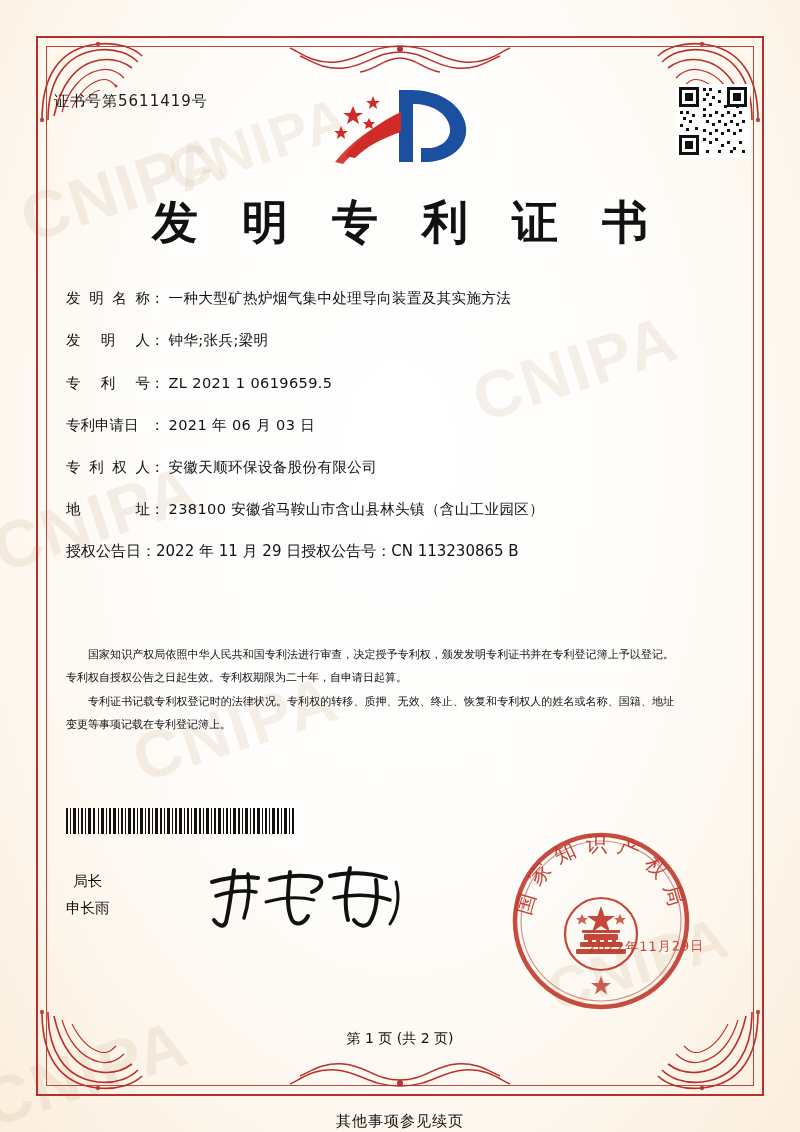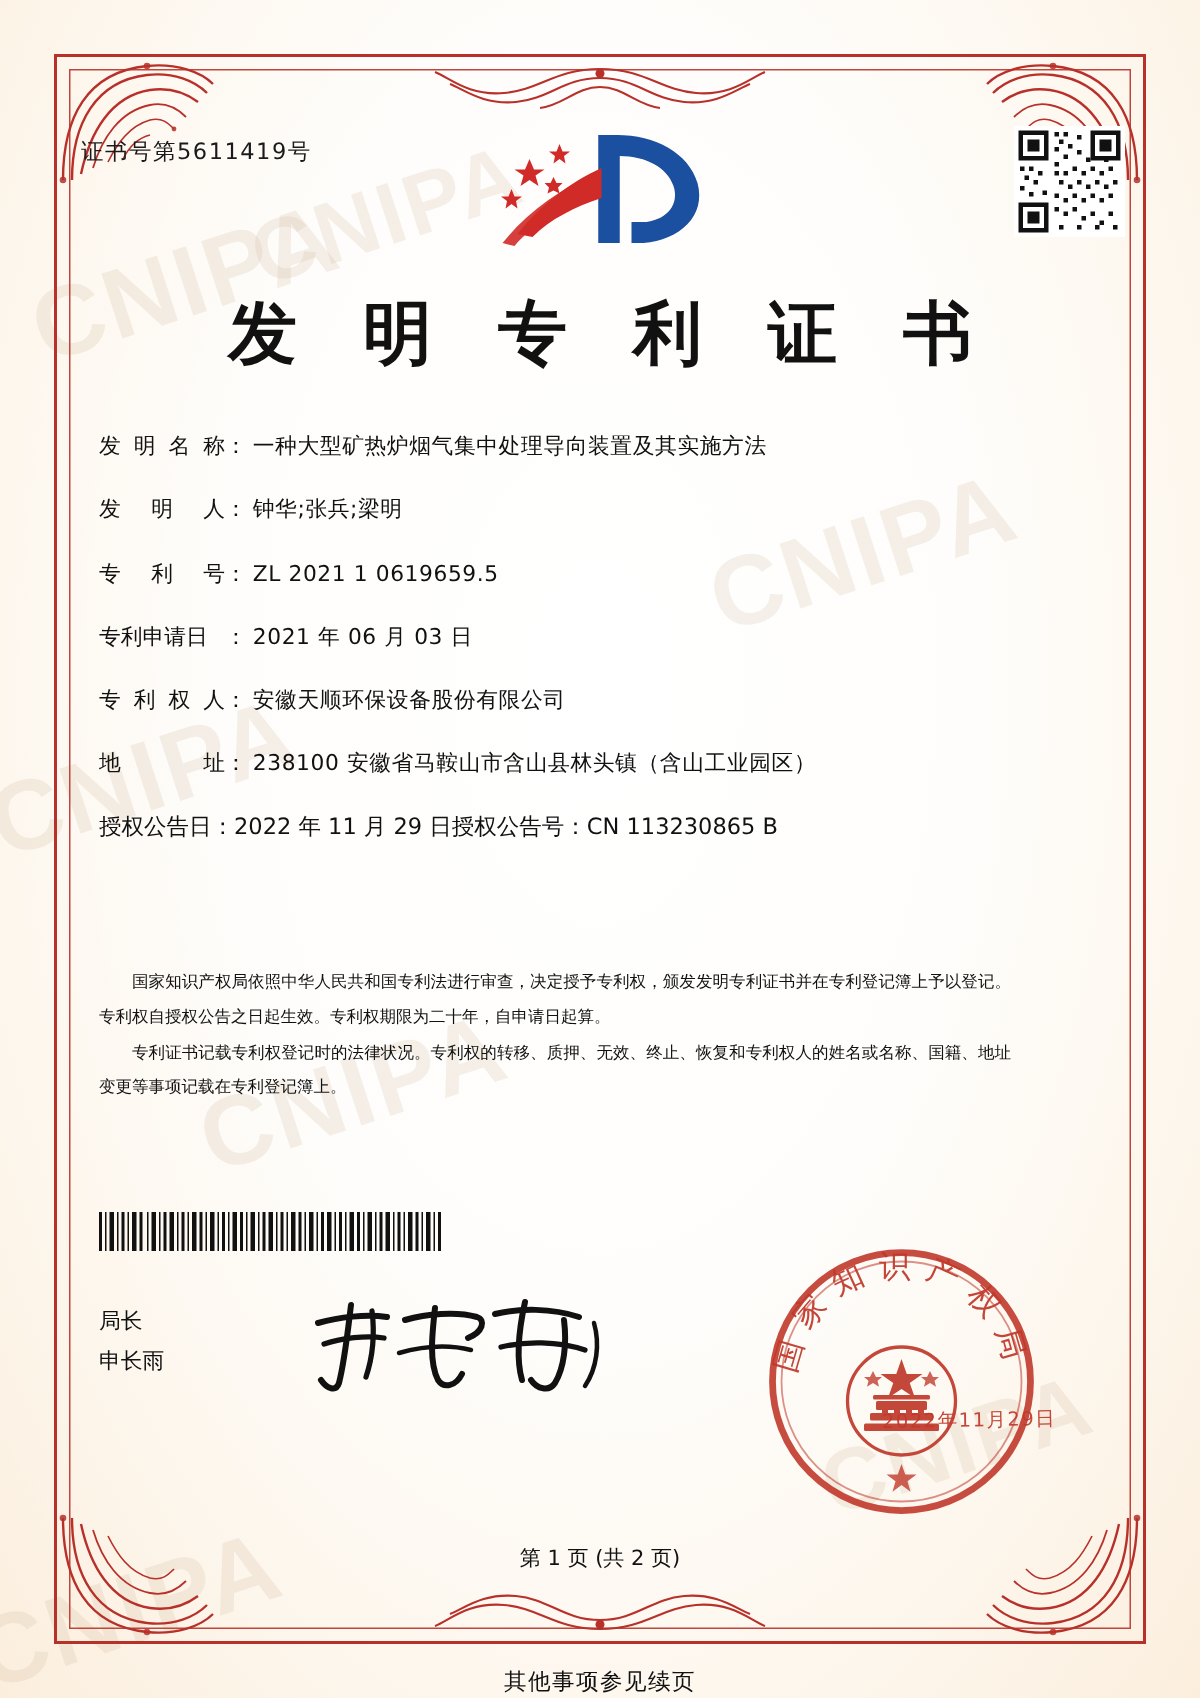--- a/index.html
+++ b/index.html
@@ -171,20 +171,21 @@
   }
   .barcode svg { display:block; }
 
   .signature-block {
     position: absolute;
     left: 66px;
     top: 868px;
     font-size: 14.5px;
     line-height: 1.85;
     color: #111;
+    text-align: center;
   }
   .sign-script {
     position: absolute;
     left: 200px;
     top: 862px;
     width: 220px;
     height: 70px;
   }
 
   .seal {

